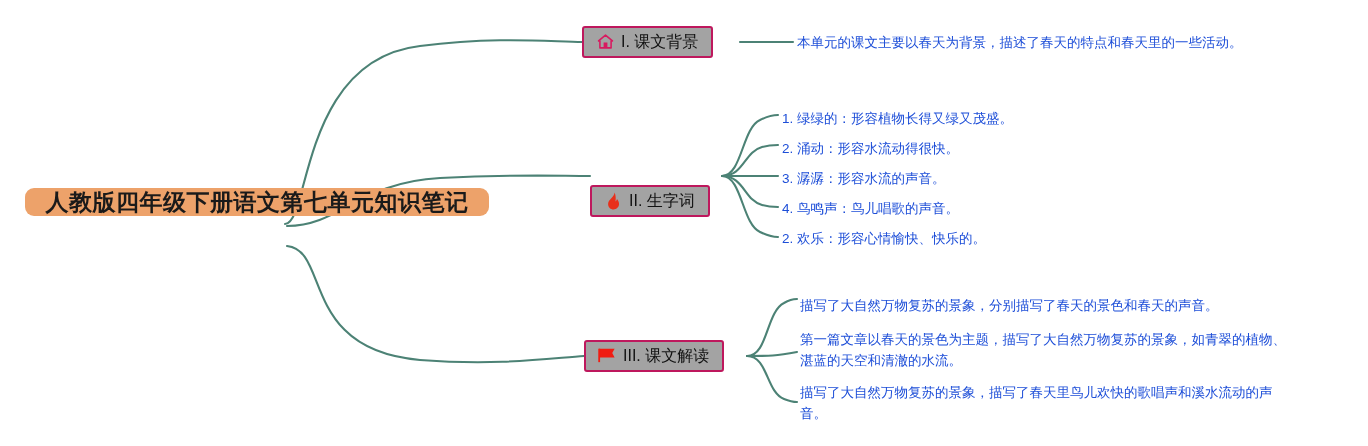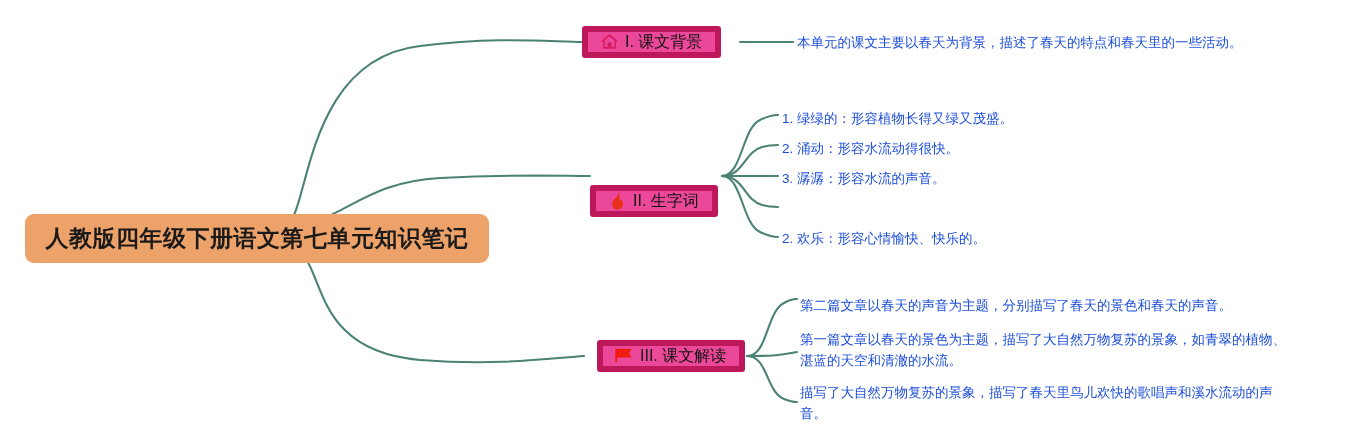--- a/index.html
+++ b/index.html
@@ -24,43 +24,43 @@
     top: 0;
     width: 1368px;
     height: 446px;
     pointer-events: none;
   }
 
   
   .root-node {
     position: absolute;
     left: 25px;
-    top: 214px;
+    top: 188px;
     width: 464px;
-    height: 49px;
+    height: 28px;
     background: #eda26a;
     border-radius: 9px;
     display: flex;
     align-items: center;
     justify-content: center;
     box-sizing: border-box;
   }
   .root-label {
     font-size: 23px;
     font-weight: bold;
     color: #1a1a1a;
     letter-spacing: 0.5px;
     white-space: nowrap;
   }
 
   
   .branch-node {
     position: absolute;
-    border: 6px solid #be185d;
-    background: #ec4899;
+    border: 2px solid #be185d;
+    background: #a3a3a3;
     border-radius: 3px;
     display: flex;
     align-items: center;
     gap: 7px;
     padding: 4px 13px 5px 12px;
     box-sizing: border-box;
     height: 32px;
   }
   .branch-label {
     font-size: 16px;
@@ -72,21 +72,21 @@
     display: inline-flex;
     align-items: center;
     justify-content: center;
     width: 18px;
     height: 18px;
     flex: 0 0 auto;
   }
 
   #branch-1 { left: 582px; top: 26px; }
   #branch-2 { left: 590px; top: 160px; margin-top: 25px; }
-  #branch-3 { left: 597px; top: 340px; }
+  #branch-3 { left: 584px; top: 340px; }
 
   
   .leaf {
     position: absolute;
     font-size: 13.5px;
     line-height: 21px;
     color: #1d4ed8;
     white-space: nowrap;
   }
   .leaf.wrap {
@@ -171,19 +171,20 @@
       </svg>
     </span>
     <span class="branch-label">III. 课文解读</span>
   </div>
 
   <div class="leaf" id="leaf-1-0">本单元的课文主要以春天为背景，描述了春天的特点和春天里的一些活动。</div>
 
   <div class="leaf" id="leaf-2-0">1. 绿绿的：形容植物长得又绿又茂盛。</div>
   <div class="leaf" id="leaf-2-1">2. 涌动：形容水流动得很快。</div>
   <div class="leaf" id="leaf-2-2">3. 潺潺：形容水流的声音。</div>
+  <div class="leaf" id="leaf-2-3">4. 鸟鸣声：鸟儿唱歌的声音。</div>
   <div class="leaf" id="leaf-2-4">2. 欢乐：形容心情愉快、快乐的。</div>
 
-  <div class="leaf" id="leaf-3-0">第二篇文章以春天的声音为主题，分别描写了春天的景色和春天的声音。</div>
+  <div class="leaf" id="leaf-3-0">描写了大自然万物复苏的景象，分别描写了春天的景色和春天的声音。</div>
   <div class="leaf wrap" id="leaf-3-1">第一篇文章以春天的景色为主题，描写了大自然万物复苏的景象，如青翠的植物、湛蓝的天空和清澈的水流。</div>
   <div class="leaf wrap" id="leaf-3-2">描写了大自然万物复苏的景象，描写了春天里鸟儿欢快的歌唱声和溪水流动的声音。</div>
 
 </div>
 
 </body></html>

